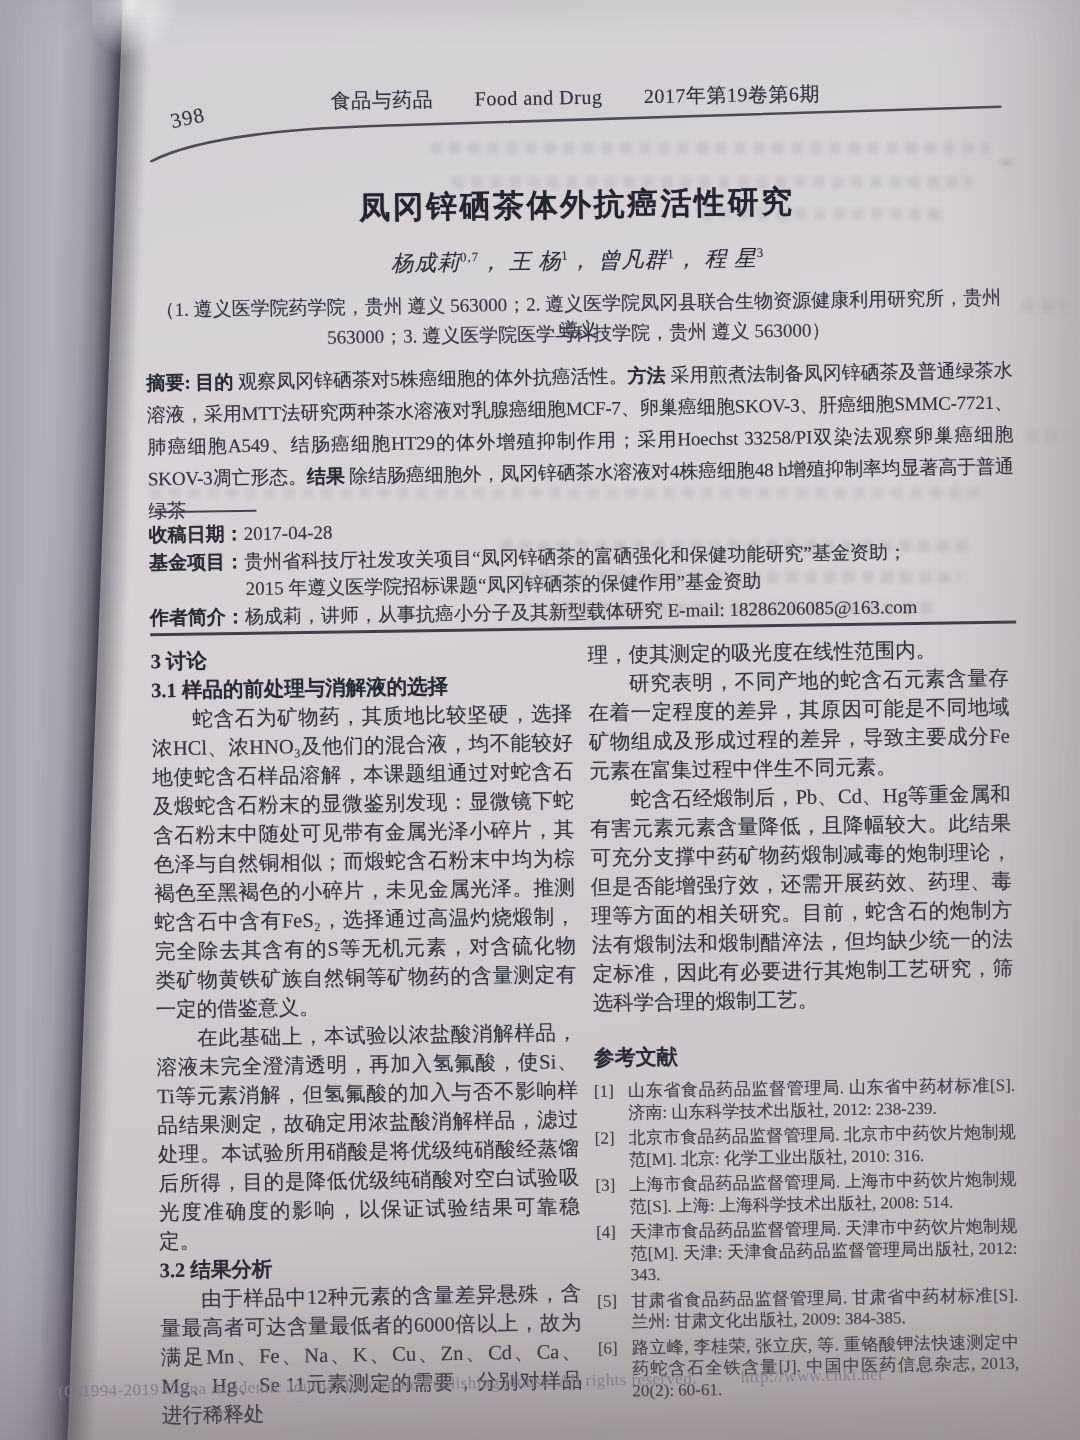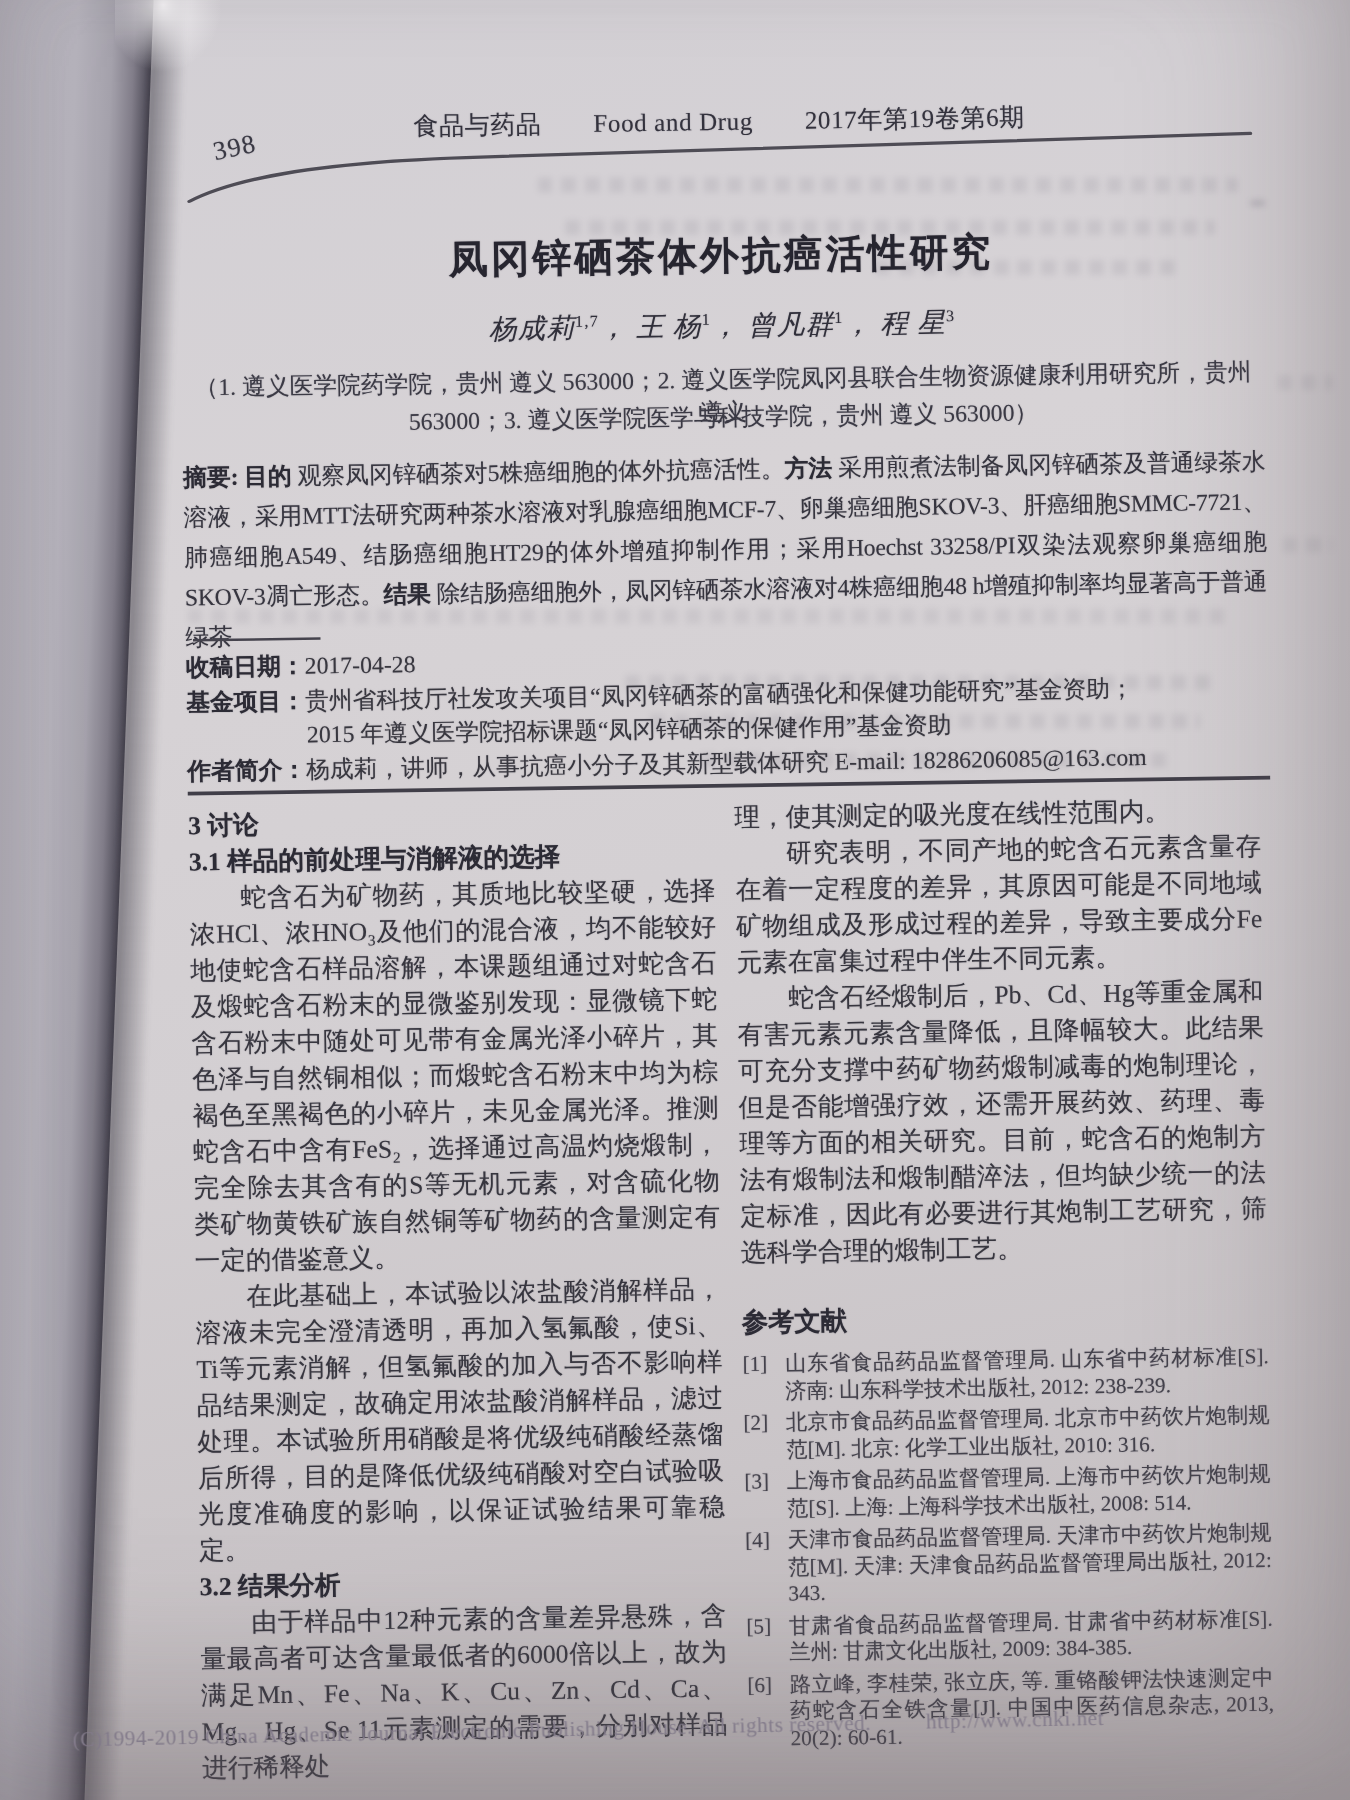--- a/index.html
+++ b/index.html
@@ -90,21 +90,21 @@
       <span class="seg">2017年第19卷第6期</span>
     </div>
     <div class="page-num soft">398</div>
     <svg class="abs head-rule" viewBox="0 0 866 48" preserveAspectRatio="none">
       <path d="M 858 5 L 230 15 C 120 17 48 27 8 47" fill="none" stroke="#3f3d47" stroke-width="2.6" stroke-linecap="round" opacity="0.9"></path>
     </svg>
 
     <div class="abs title">凤冈锌硒茶体外抗癌活性研究</div>
 
     <div class="abs authors soft">
-      <span><span>杨成莉</span><sup>1,7</sup><span>， </span></span><span><span>王 杨</span><sup>1</sup><span>， </span></span><span><span>曾凡群</span><sup>1</sup><span>， </span></span><span><span>程 星</span><sup>3</sup></span>
+      <span><span>杨成莉</span><sup>0,7</sup><span>， </span></span><span><span>王 杨</span><sup>1</sup><span>， </span></span><span><span>曾凡群</span><sup>1</sup><span>， </span></span><span><span>程 星</span><sup>3</sup></span>
     </div>
 
     <div class="abs affil affil1 soft">（1. 遵义医学院药学院，贵州 遵义 563000；2. 遵义医学院凤冈县联合生物资源健康利用研究所，贵州 遵义</div>
     <div class="abs affil affil2 soft">563000；3. 遵义医学院医学与科技学院，贵州 遵义 563000）</div>
 
     <div class="abs abstract soft"><span style="font-weight: 700; color: rgb(44, 43, 53);">摘要: </span><span style="font-weight: 700; color: rgb(44, 43, 53);">目的 </span><span>观察凤冈锌硒茶对5株癌细胞的体外抗癌活性。</span><span style="font-weight: 700; color: rgb(44, 43, 53);">方法 </span><span>采用煎煮法制备凤冈锌硒茶及普通绿茶水溶液，采用MTT法研究两种茶水溶液对乳腺癌细胞MCF-7、卵巢癌细胞SKOV-3、肝癌细胞SMMC-7721、肺癌细胞A549、结肠癌细胞HT29的体外增殖抑制作用；采用Hoechst 33258/PI双染法观察卵巢癌细胞SKOV-3凋亡形态。</span><span style="font-weight: 700; color: rgb(44, 43, 53);">结果 </span><span>除结肠癌细胞外，凤冈锌硒茶水溶液对4株癌细胞48 h增殖抑制率均显著高于普通绿茶</span></div>
 
     <div class="fn-rule"></div>
     <div class="abs footnote soft">
       <div><span class="lbl">收稿日期：</span><span>2017-04-28</span></div>

